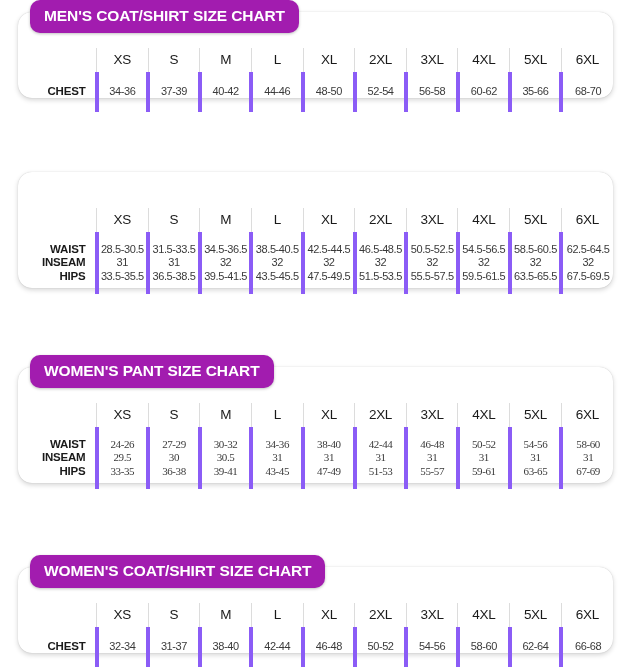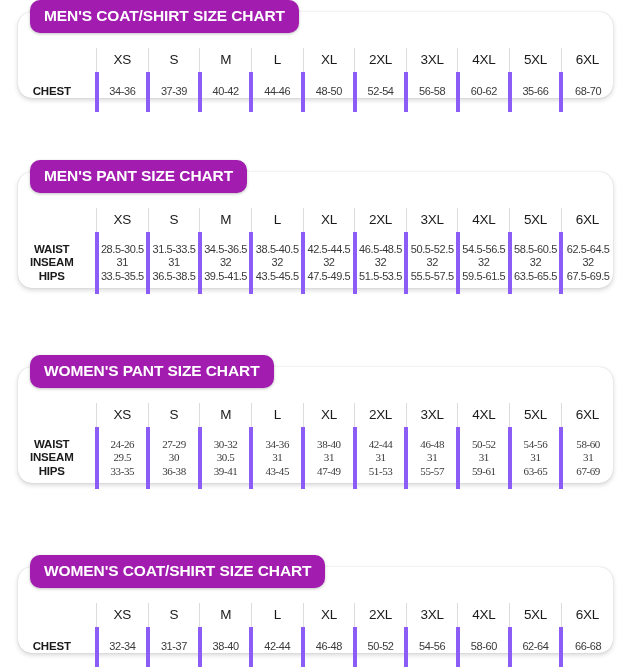--- a/index.html
+++ b/index.html
@@ -78,20 +78,21 @@
     height: 22px;
     padding-bottom: 2px;
   }
 
   .chart-table th.rowlabel-head {
     width: 78px;
   }
 
   .chart-table td.rowlabel {
     width: 78px;
+    text-align: right;
     padding-right: 9px;
     font-size: 11.5px;
     font-weight: bold;
     color: #1a1a1a;
     letter-spacing: -0.2px;
     line-height: 13.5px;
     white-space: pre-line;
   }
 
   .chart-table td.val {
@@ -219,21 +220,20 @@
             <td class="val">58.5-60.5
 32
 63.5-65.5</td>
             <td class="val">62.5-64.5
 32
 67.5-69.5</td>
           </tr>
         </tbody>
       </table>
     </div>
-    <div class="chart-banner">MEN'S PANT SIZE CHART</div>
   </div>
 
   <div class="chart-block block-3" style="top:355px;height:190px;">
     <div class="chart-card">
       <table class="chart-table">
         <thead>
           <tr>
             <th class="rowlabel-head"></th>
             <th class="sizehead div">XS</th>
             <th class="sizehead div">S</th>

